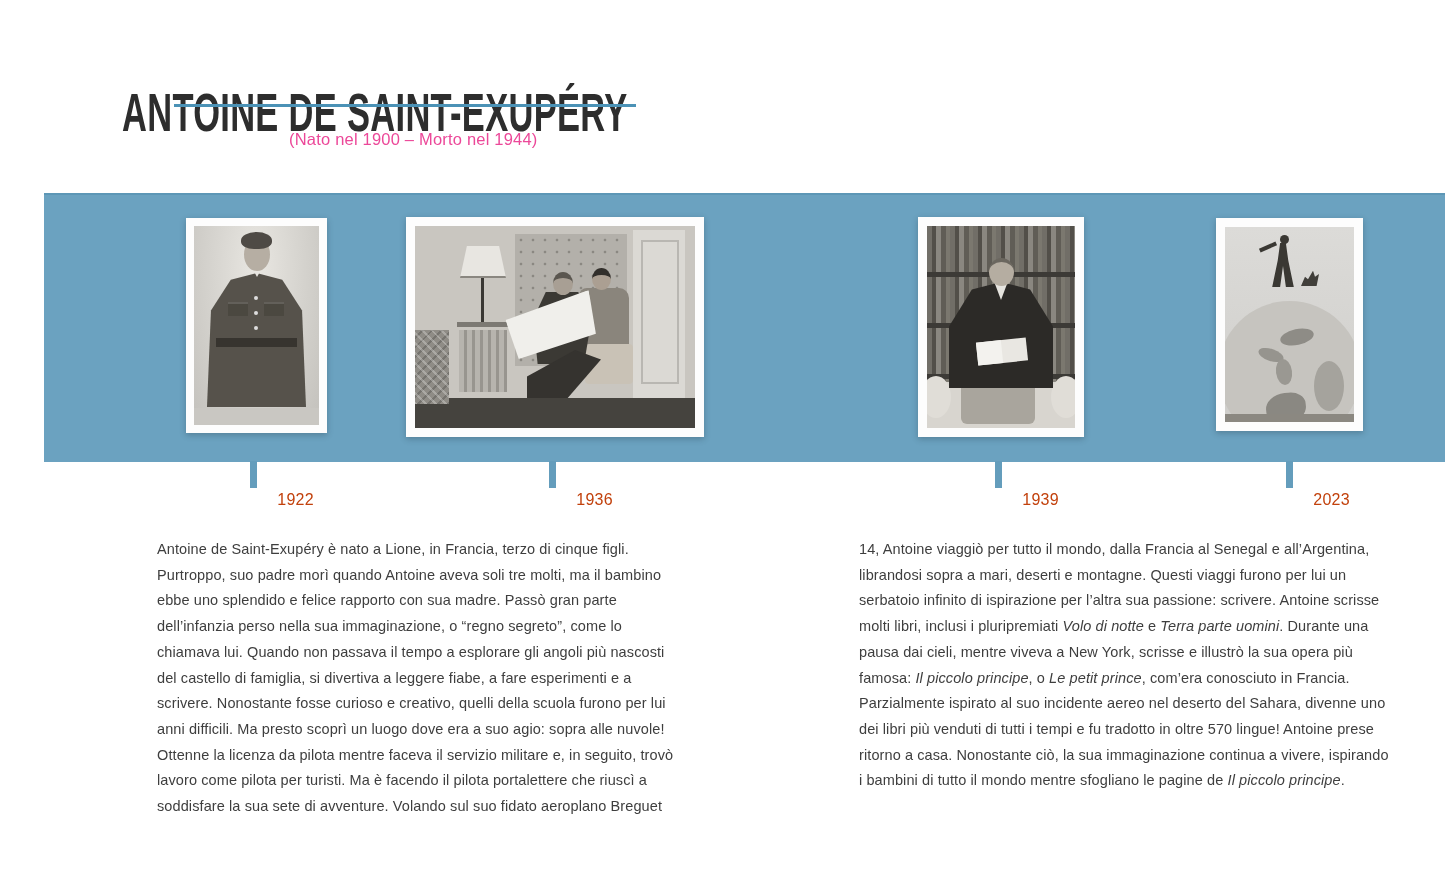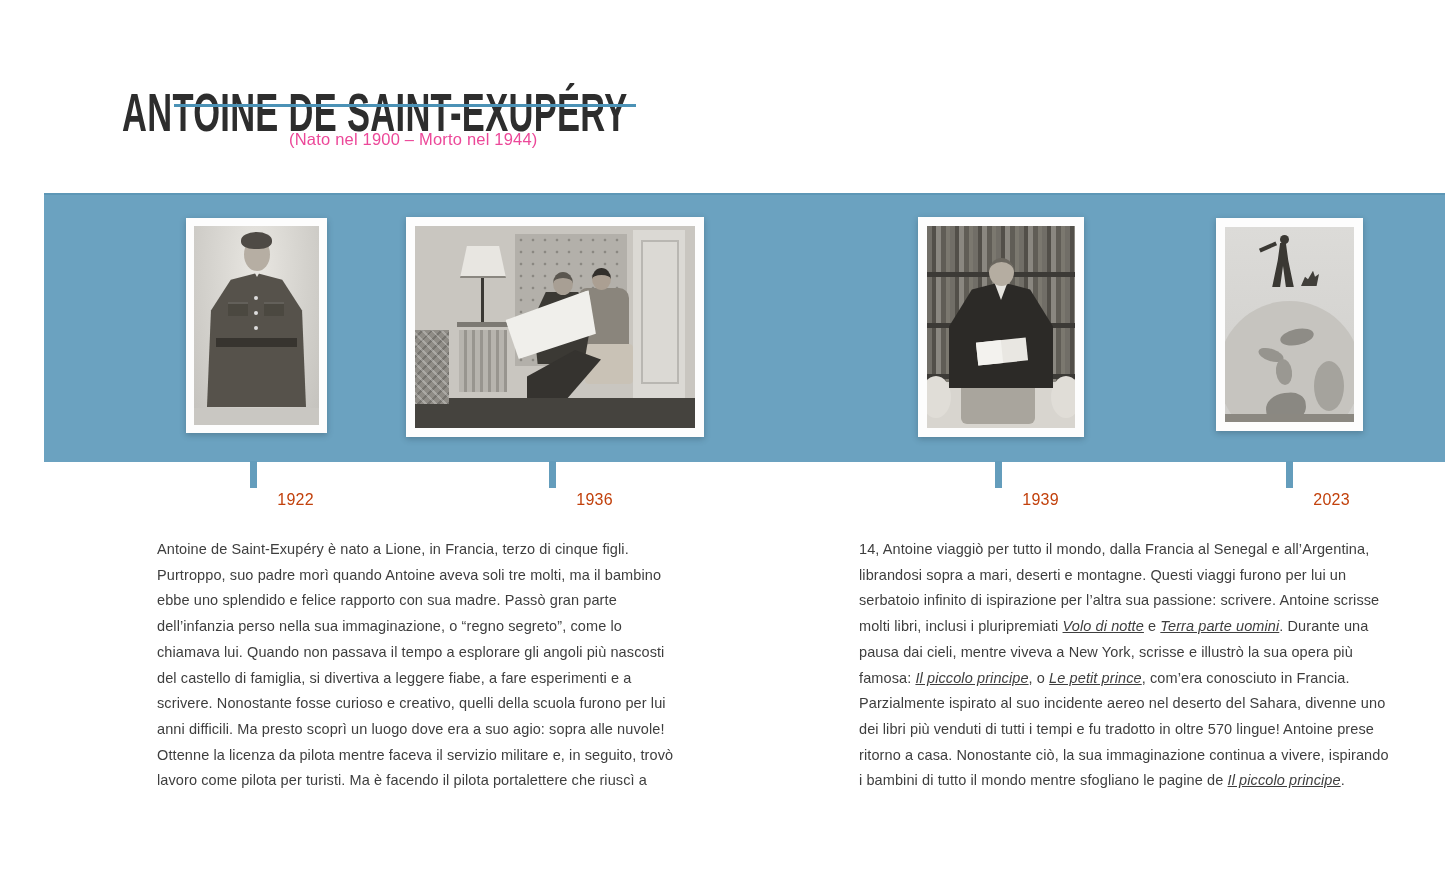--- a/index.html
+++ b/index.html
@@ -131,21 +131,21 @@
   .p4-ground{left:0;bottom:0;width:100%;height:8px;background:#8b8881;}
 
   
   .col{
     position:absolute;top:537px;
     font-size:14.5px;line-height:25.7px;color:#3e3e3e;letter-spacing:.1px;
   }
   .col-left{left:113px;}
   .col-right{left:815px;}
   .line{white-space:pre;}
-  .it{font-style:italic;text-decoration:underline;}
+  .it{font-style:italic;}
 </style>
 </head>
 <body>
 
 <div class="page abs" style="inset:0;">
 
   <h1 class="title">ANTOINE DE SAINT-EXUPÉRY</h1>
   <div class="title-rule"></div>
   <div class="subtitle">(Nato nel 1900 – Morto nel 1944)</div>
 
@@ -238,20 +238,21 @@
       <div class="line"><span>Antoine de Saint-Exupéry è nato a Lione, in Francia, terzo di cinque figli.</span></div>
       <div class="line"><span>Purtroppo, suo padre morì quando Antoine aveva soli tre molti, ma il bambino</span></div>
       <div class="line"><span>ebbe uno splendido e felice rapporto con sua madre. Passò gran parte</span></div>
       <div class="line"><span>dell’infanzia perso nella sua immaginazione, o “regno segreto”, come lo</span></div>
       <div class="line"><span>chiamava lui. Quando non passava il tempo a esplorare gli angoli più nascosti</span></div>
       <div class="line"><span>del castello di famiglia, si divertiva a leggere fiabe, a fare esperimenti e a</span></div>
       <div class="line"><span>scrivere. Nonostante fosse curioso e creativo, quelli della scuola furono per lui</span></div>
       <div class="line"><span>anni difficili. Ma presto scoprì un luogo dove era a suo agio: sopra alle nuvole!</span></div>
       <div class="line"><span>Ottenne la licenza da pilota mentre faceva il servizio militare e, in seguito, trovò</span></div>
       <div class="line"><span>lavoro come pilota per turisti. Ma è facendo il pilota portalettere che riuscì a</span></div>
+      <div class="line"><span>soddisfare la sua sete di avventure. Volando sul suo fidato aeroplano Breguet</span></div>
     </div>
   <div class="col col-right">
       <div class="line"><span>14, Antoine viaggiò per tutto il mondo, dalla Francia al Senegal e all’Argentina,</span></div>
       <div class="line"><span>librandosi sopra a mari, deserti e montagne. Questi viaggi furono per lui un</span></div>
       <div class="line"><span>serbatoio infinito di ispirazione per l’altra sua passione: scrivere. Antoine scrisse</span></div>
       <div class="line"><span>molti libri, inclusi i pluripremiati </span><span class="it">Volo di notte</span><span> e </span><span class="it">Terra parte uomini</span><span>. Durante una</span></div>
       <div class="line"><span>pausa dai cieli, mentre viveva a New York, scrisse e illustrò la sua opera più</span></div>
       <div class="line"><span>famosa: </span><span class="it">Il piccolo principe</span><span>, o </span><span class="it">Le petit prince</span><span>, com’era conosciuto in Francia.</span></div>
       <div class="line"><span>Parzialmente ispirato al suo incidente aereo nel deserto del Sahara, divenne uno</span></div>
       <div class="line"><span>dei libri più venduti di tutti i tempi e fu tradotto in oltre 570 lingue! Antoine prese</span></div>

